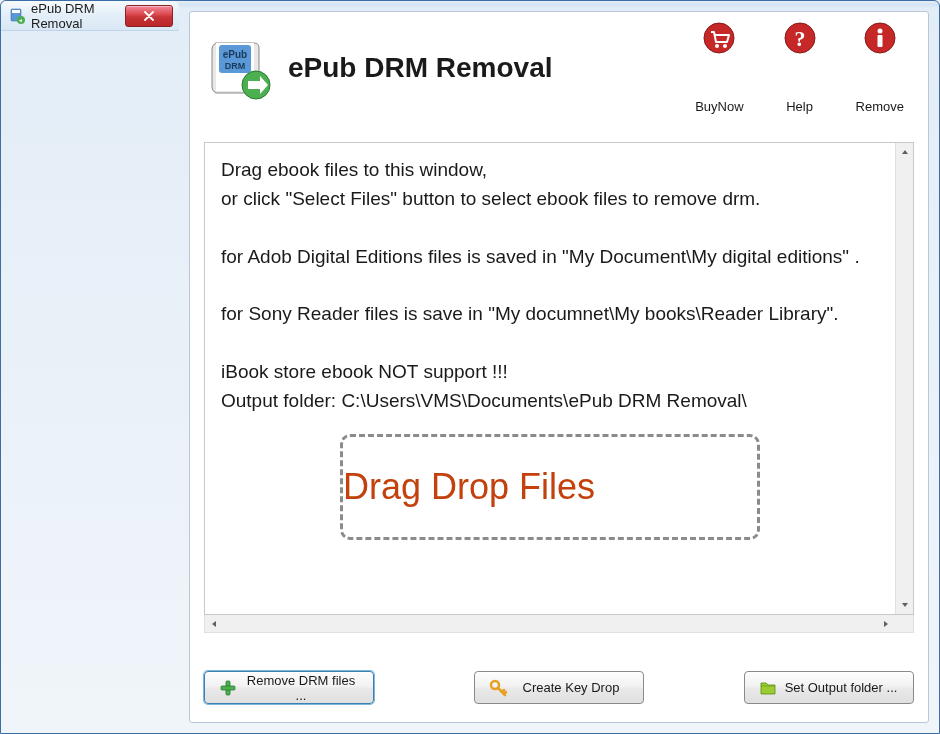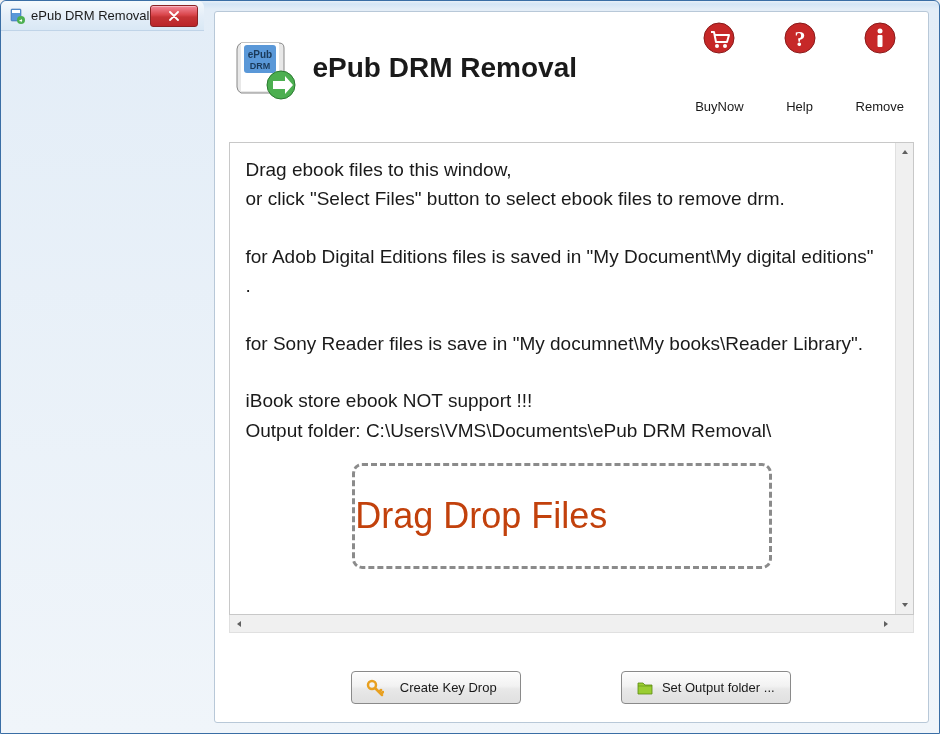--- a/index.html
+++ b/index.html
@@ -321,20 +321,29 @@
         <div class="arrow">
           <svg viewBox="0 0 8 8">
               <path d="M6 4 L2 1 L2 7 Z" fill="#606060"></path>
             </svg>
         </div>
         <div class="corner"></div>
       </div>
     </div>
 
     <div class="button-bar">
+      <button class="action-btn primary">
+        <span class="btn-icon">
+          <svg viewBox="0 0 18 18">
+            <rect x="7" y="2" width="4" height="14" rx="1" fill="#4caf50" stroke="#2a7a30" stroke-width="0.8"></rect>
+            <rect x="2" y="7" width="14" height="4" rx="1" fill="#4caf50" stroke="#2a7a30" stroke-width="0.8"></rect>
+          </svg>
+        </span>
+        <span class="btn-label">Remove DRM files ...</span>
+      </button>
       <button class="action-btn">
         <span class="btn-icon">
           <svg viewBox="0 0 18 18">
             <circle cx="6" cy="6" r="4" fill="none" stroke="#e8a020" stroke-width="2.5"></circle>
             <path d="M9 9 L16 16 M13 13 L15 11 M15 15 L17 13" stroke="#e8a020" stroke-width="2.5" stroke-linecap="round"></path>
           </svg>
         </span>
         <span class="btn-label">Create Key Drop</span>
       </button>
       <button class="action-btn">

